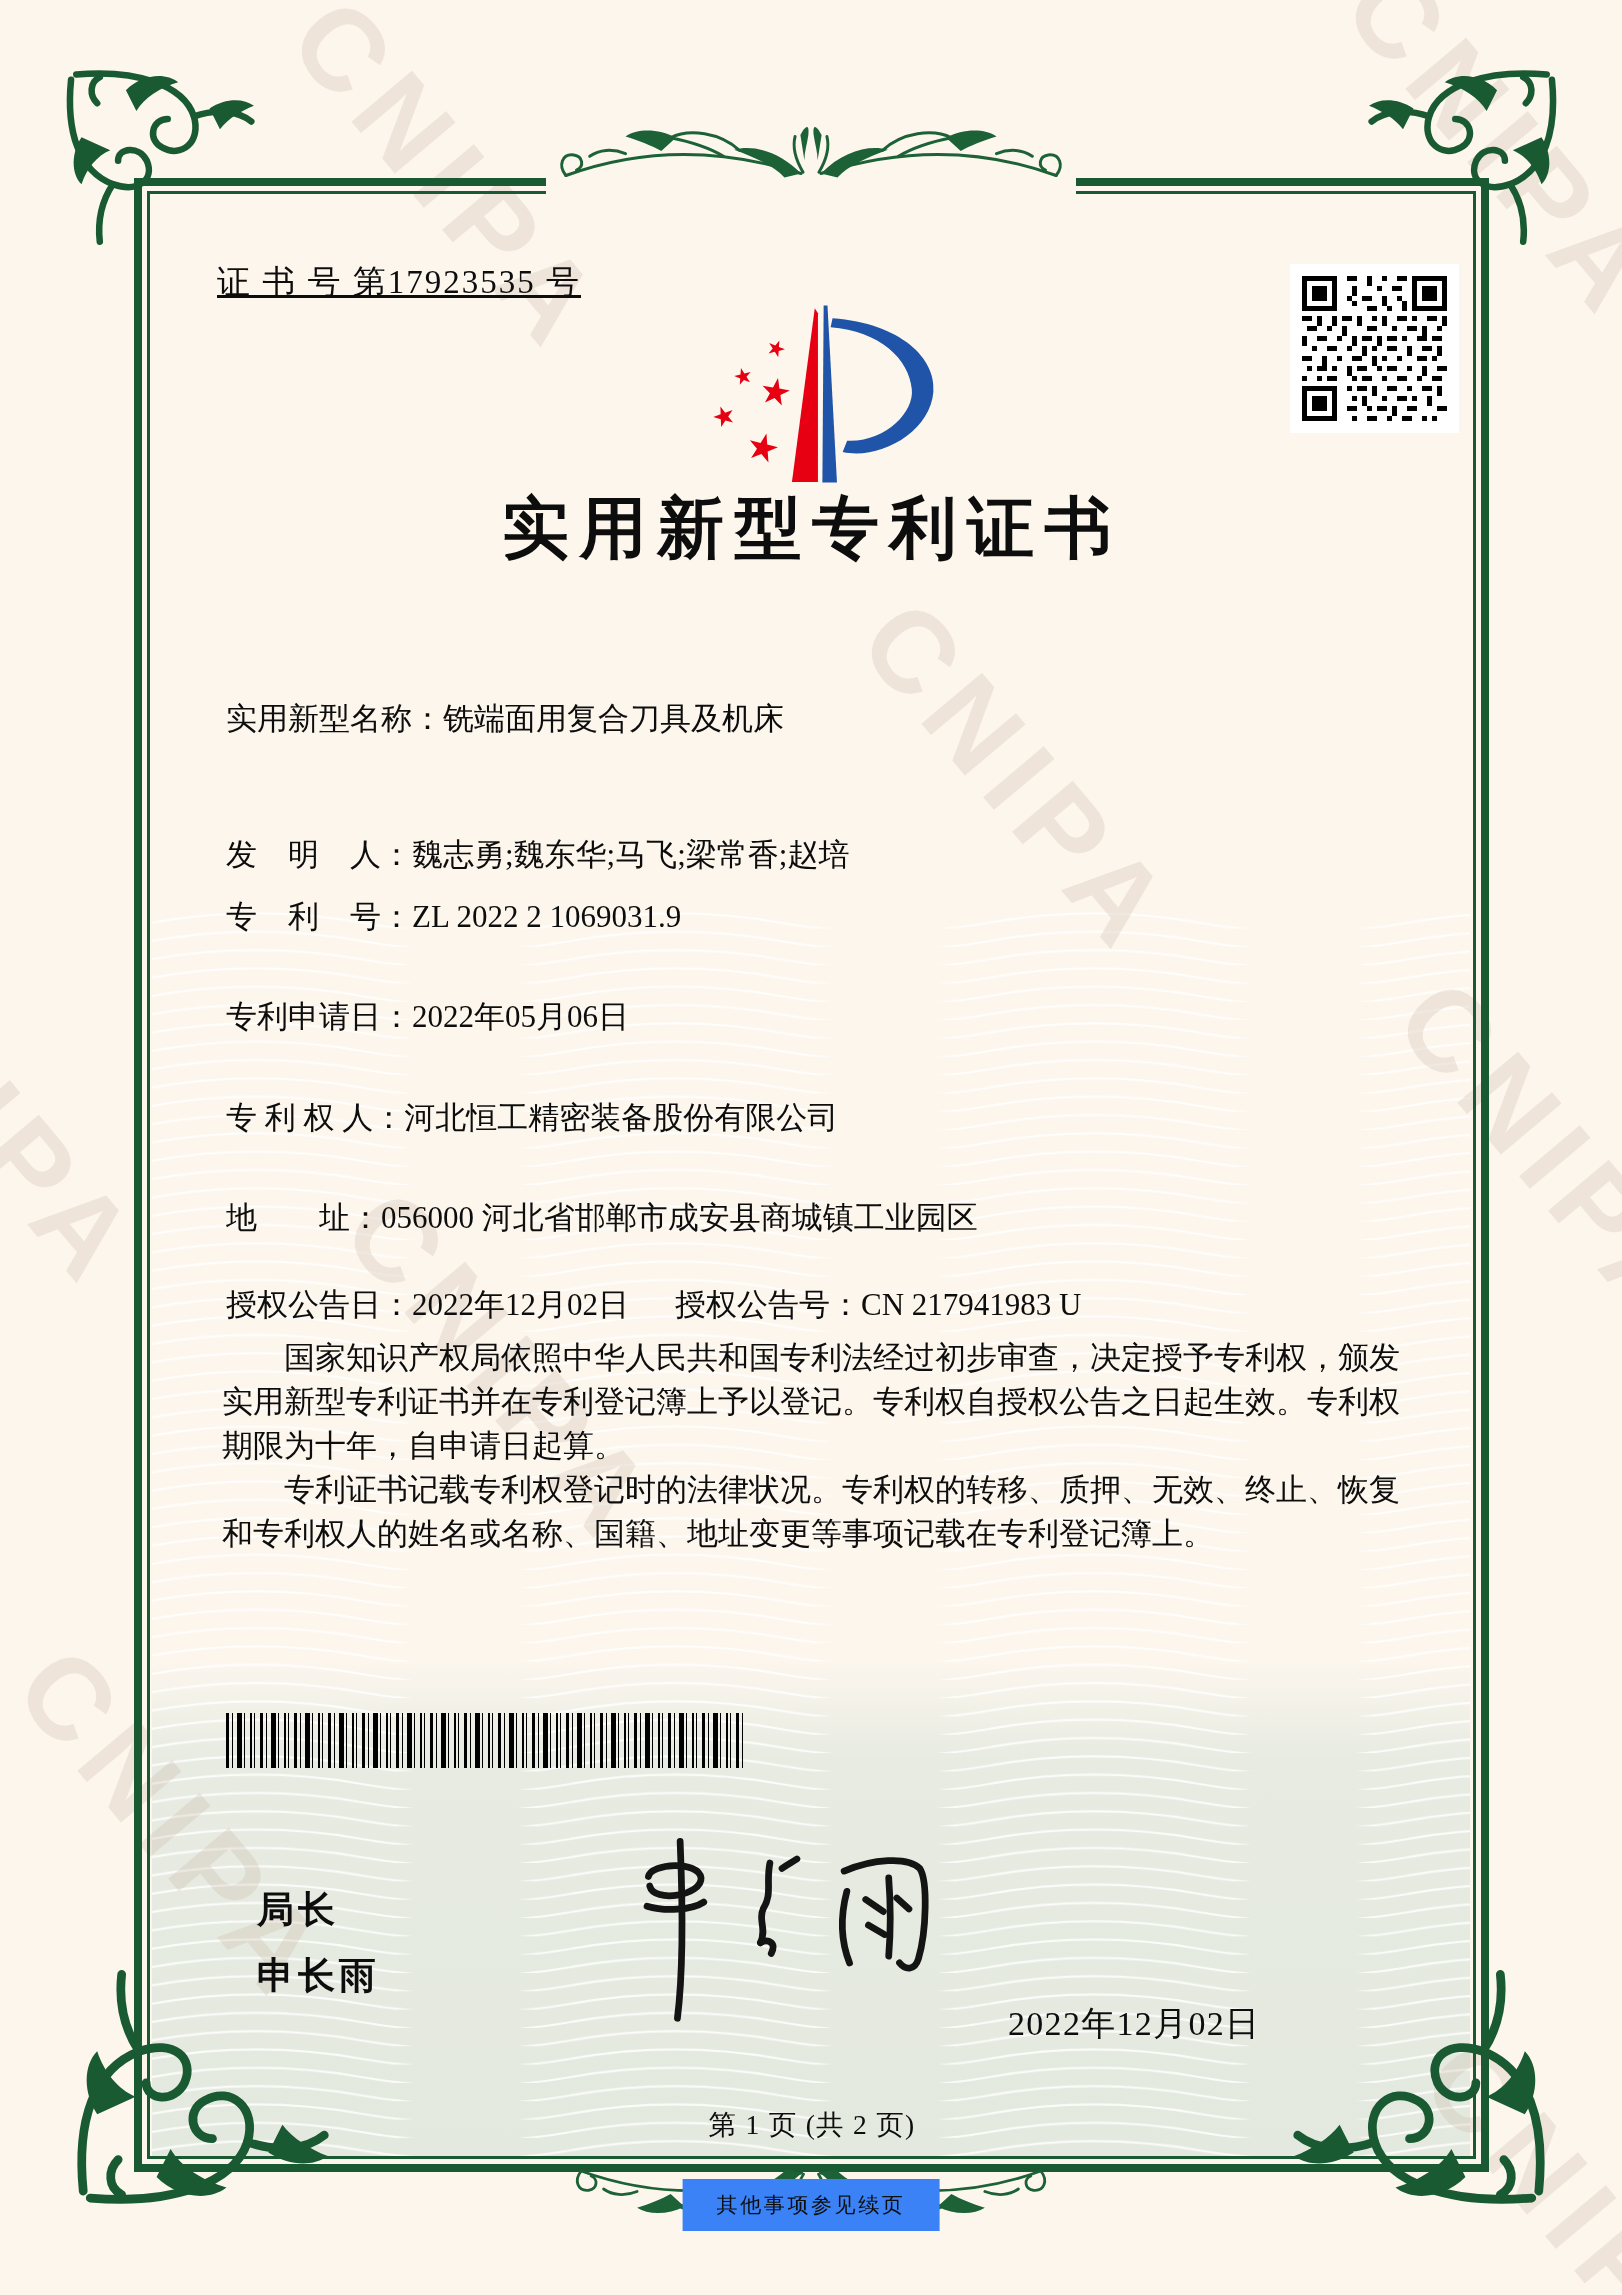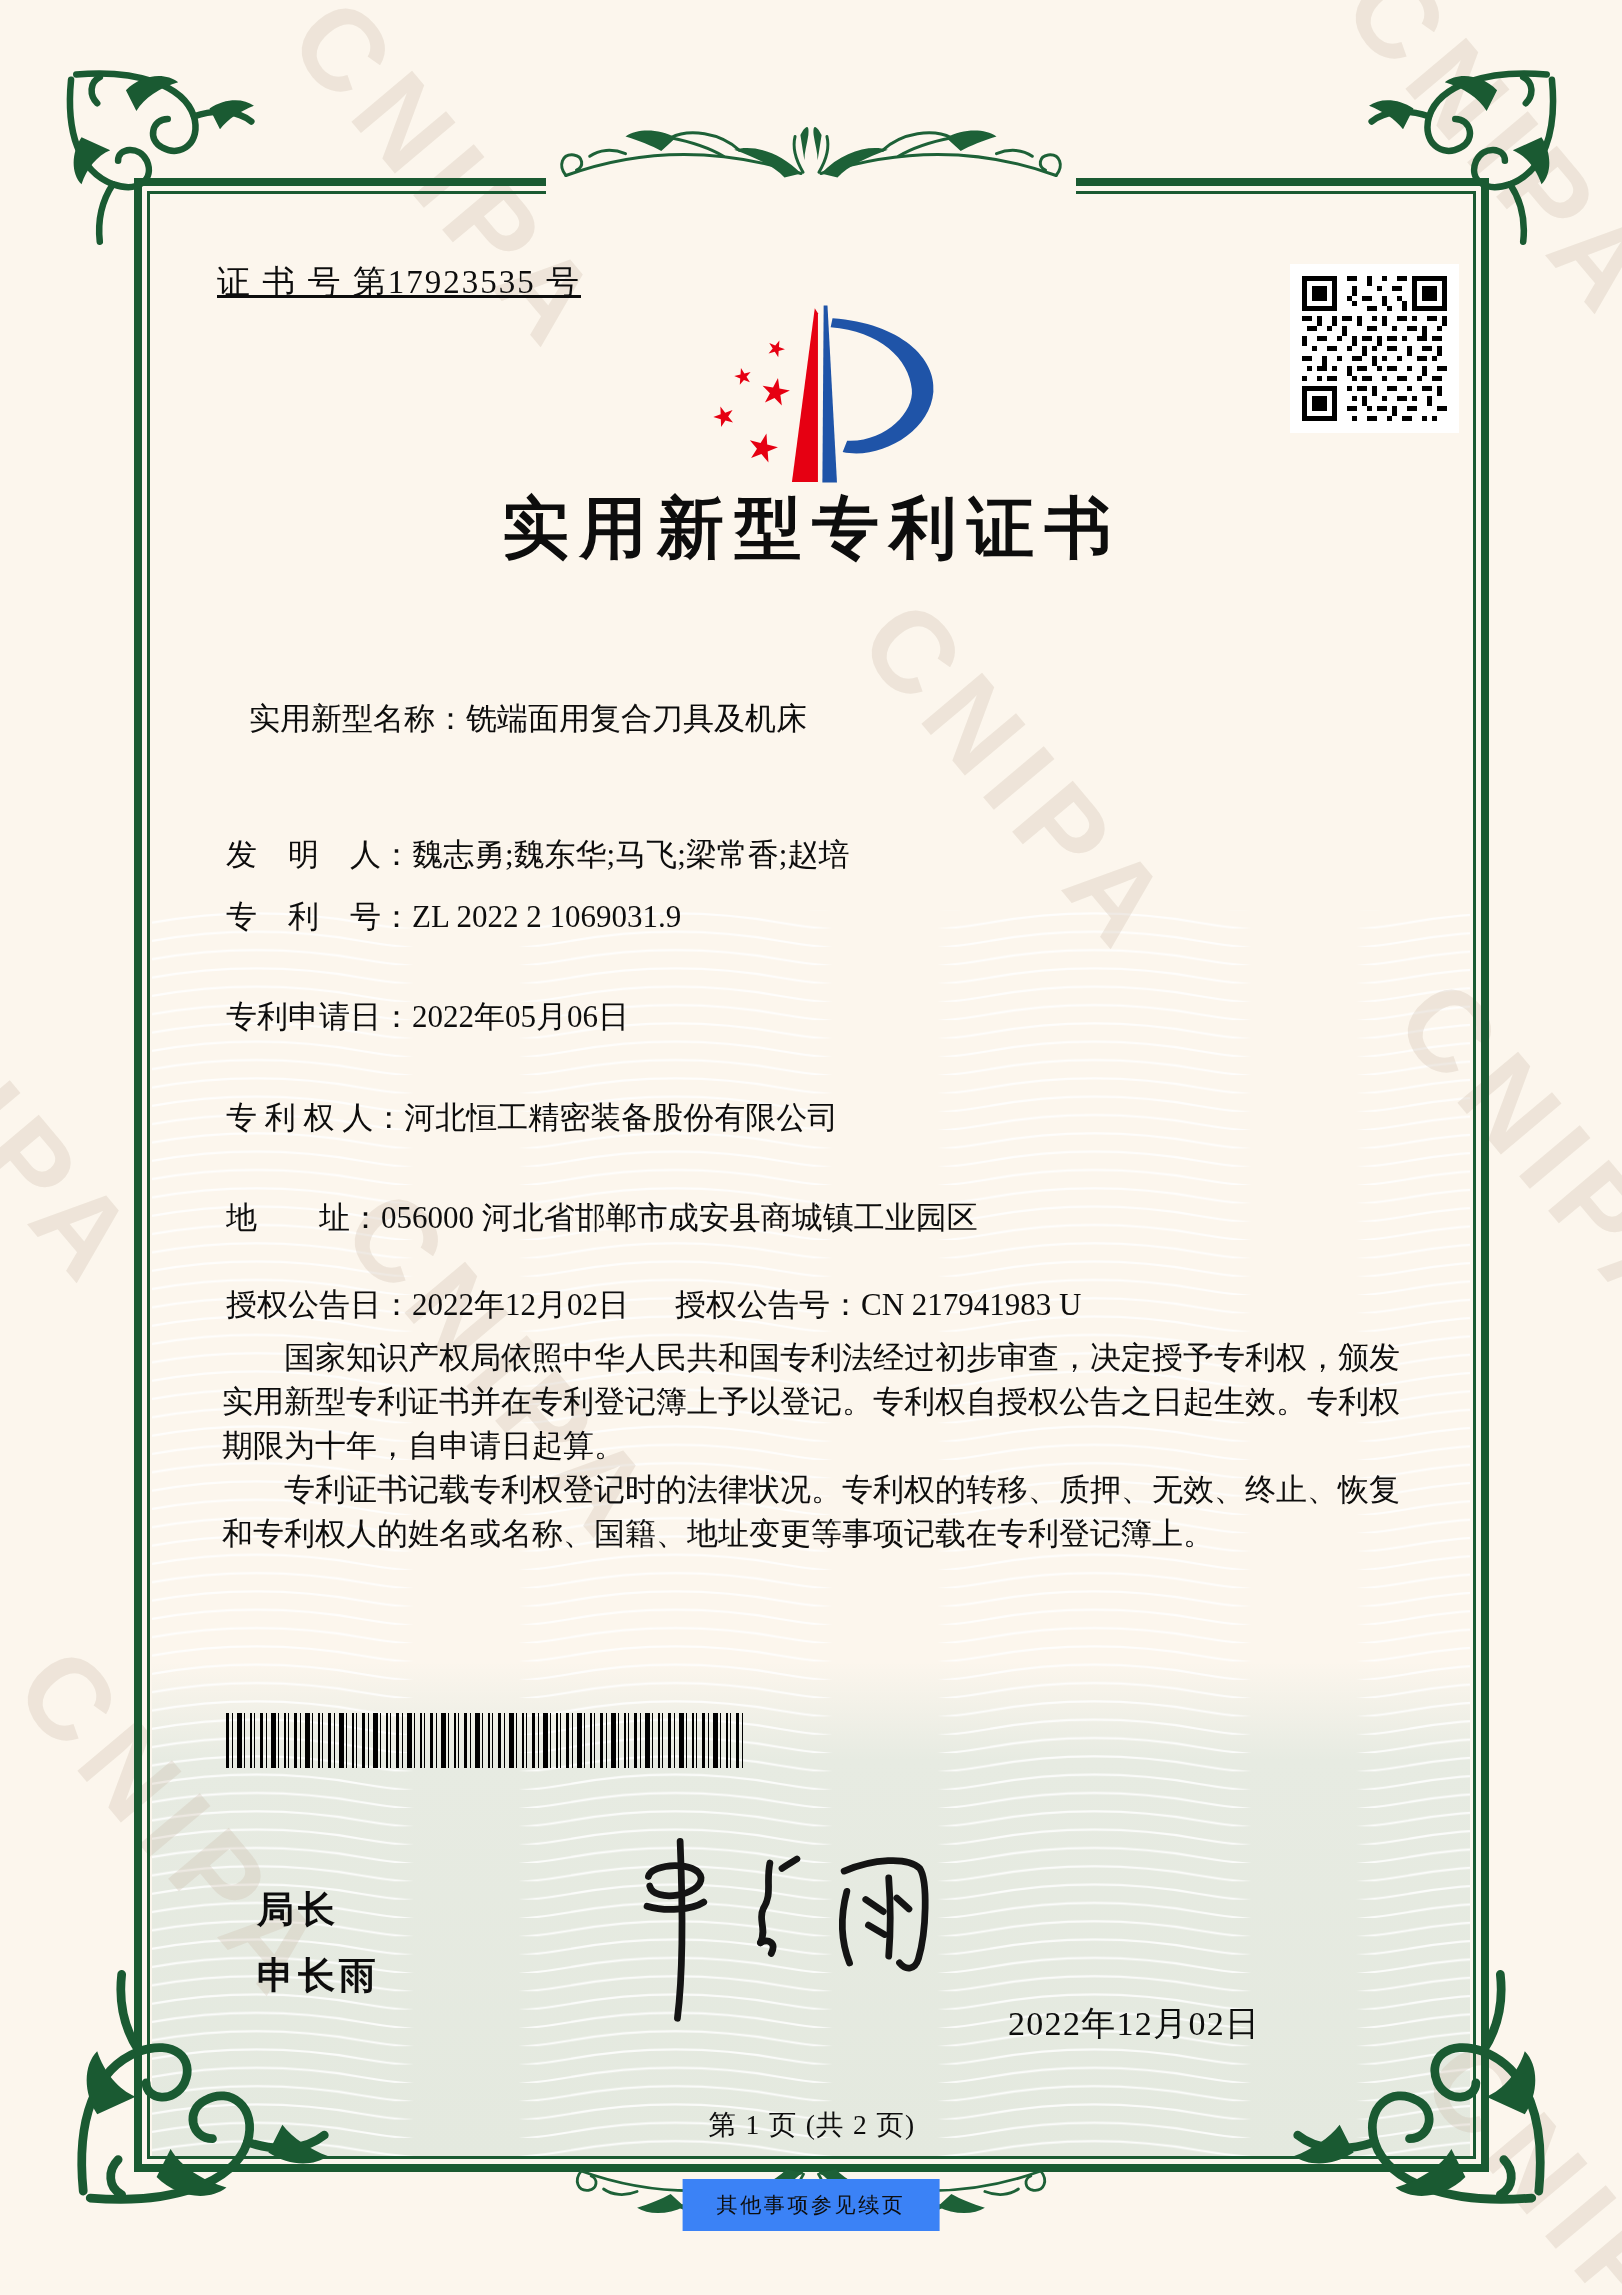--- a/index.html
+++ b/index.html
@@ -68,21 +68,21 @@
   .title{
     position:absolute;left:151px;top:492px;width:1322px;
     text-align:center;font-size:67px;font-weight:700;
     letter-spacing:10.5px;line-height:1.1;
   }
   
   .field{
     position:absolute;left:226px;width:1178px;
     font-size:31px;white-space:nowrap;
   }
-  .f1{top:698px;margin-left:23px;} .f2{top:834px;} .f3{top:896px;}
+  .f1{top:698px;} .f2{top:834px;} .f3{top:896px;}
   .f4{top:996px;} .f5{top:1097px;} .f6{top:1197px;}
   .f7{top:1284px;}
   .field .lbl2{margin-left:46px;}
   
   .paras{
     position:absolute;left:222px;top:1336px;width:1178px;
     font-size:31px;line-height:44px;text-align:justify;
   }
   .paras p{margin:0;text-indent:2em;}
   

